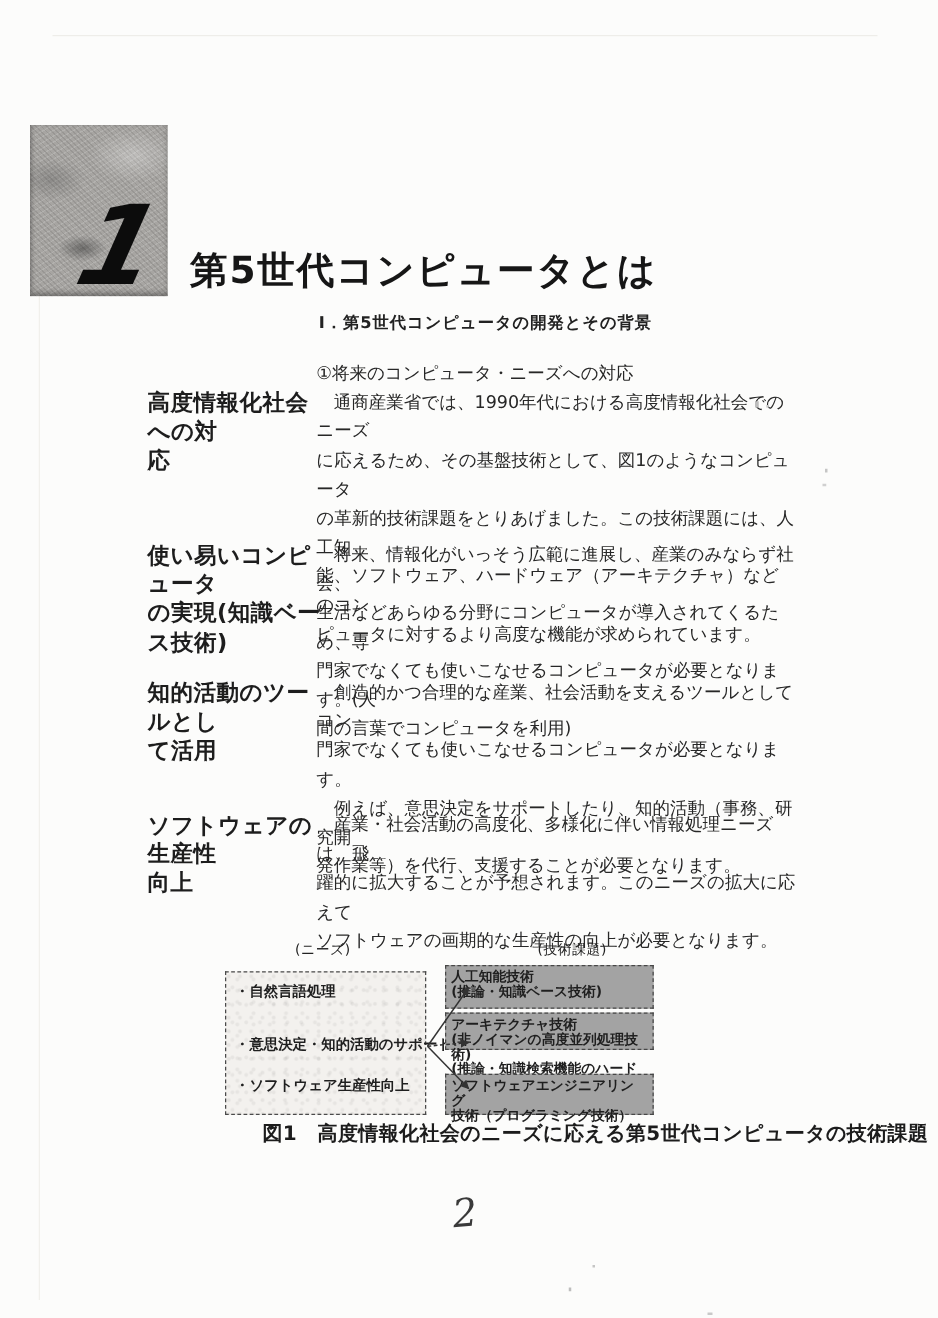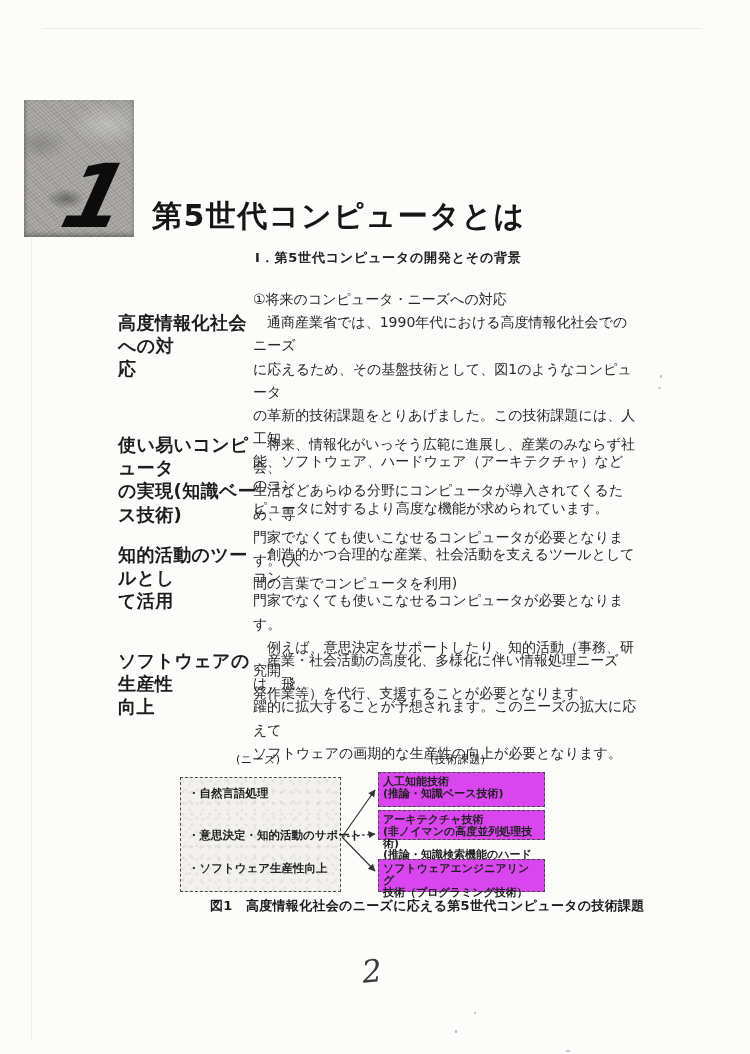--- a/index.html
+++ b/index.html
@@ -75,34 +75,34 @@
   }
   .needs-item{
     position:absolute;left:7px;
     font-size:11.5px;font-weight:700;color:#1f1f1f;letter-spacing:0;
     white-space:nowrap;
     text-align:center;
   }
   .ni0{top:8px;} .ni1{top:50px;} .ni2{top:83px;}
 
   .tech-box{
-    left:378px;width:167px;
-    border:1px dashed #474747;background:#d946ef;
+    left:356px;width:167px;
+    border:1px dashed #474747;background:#a3a3a3;
     font-size:11px;font-weight:700;line-height:11.8px;color:#1f1f1f;
     padding:3px 4px;box-sizing:border-box;letter-spacing:0;
   }
   .tb0{top:772px;height:35px;}
   .tb1{top:810px;height:30px;}
   .tb2{top:859px;height:33px;}
 
   .fig-arrows{left:338px;top:775px;width:44px;height:106px;}
 
   .fig-caption{
     left:185px;top:897px;
-    font-size:13px;font-weight:700;letter-spacing:.3px;color:#1c1c1c;padding-left:25px;
+    font-size:16px;font-weight:700;letter-spacing:.3px;color:#1c1c1c;padding-left:25px;
   }
 
   .page-num{
     left:362px;top:953px;
     font-family:"DejaVu Serif","Liberation Serif",serif;
     font-style:italic;font-size:31px;color:#3a3a3a;
     transform:rotate(-5deg);
   }
 
   .speck{position:absolute;background:#bdbdbd;}

